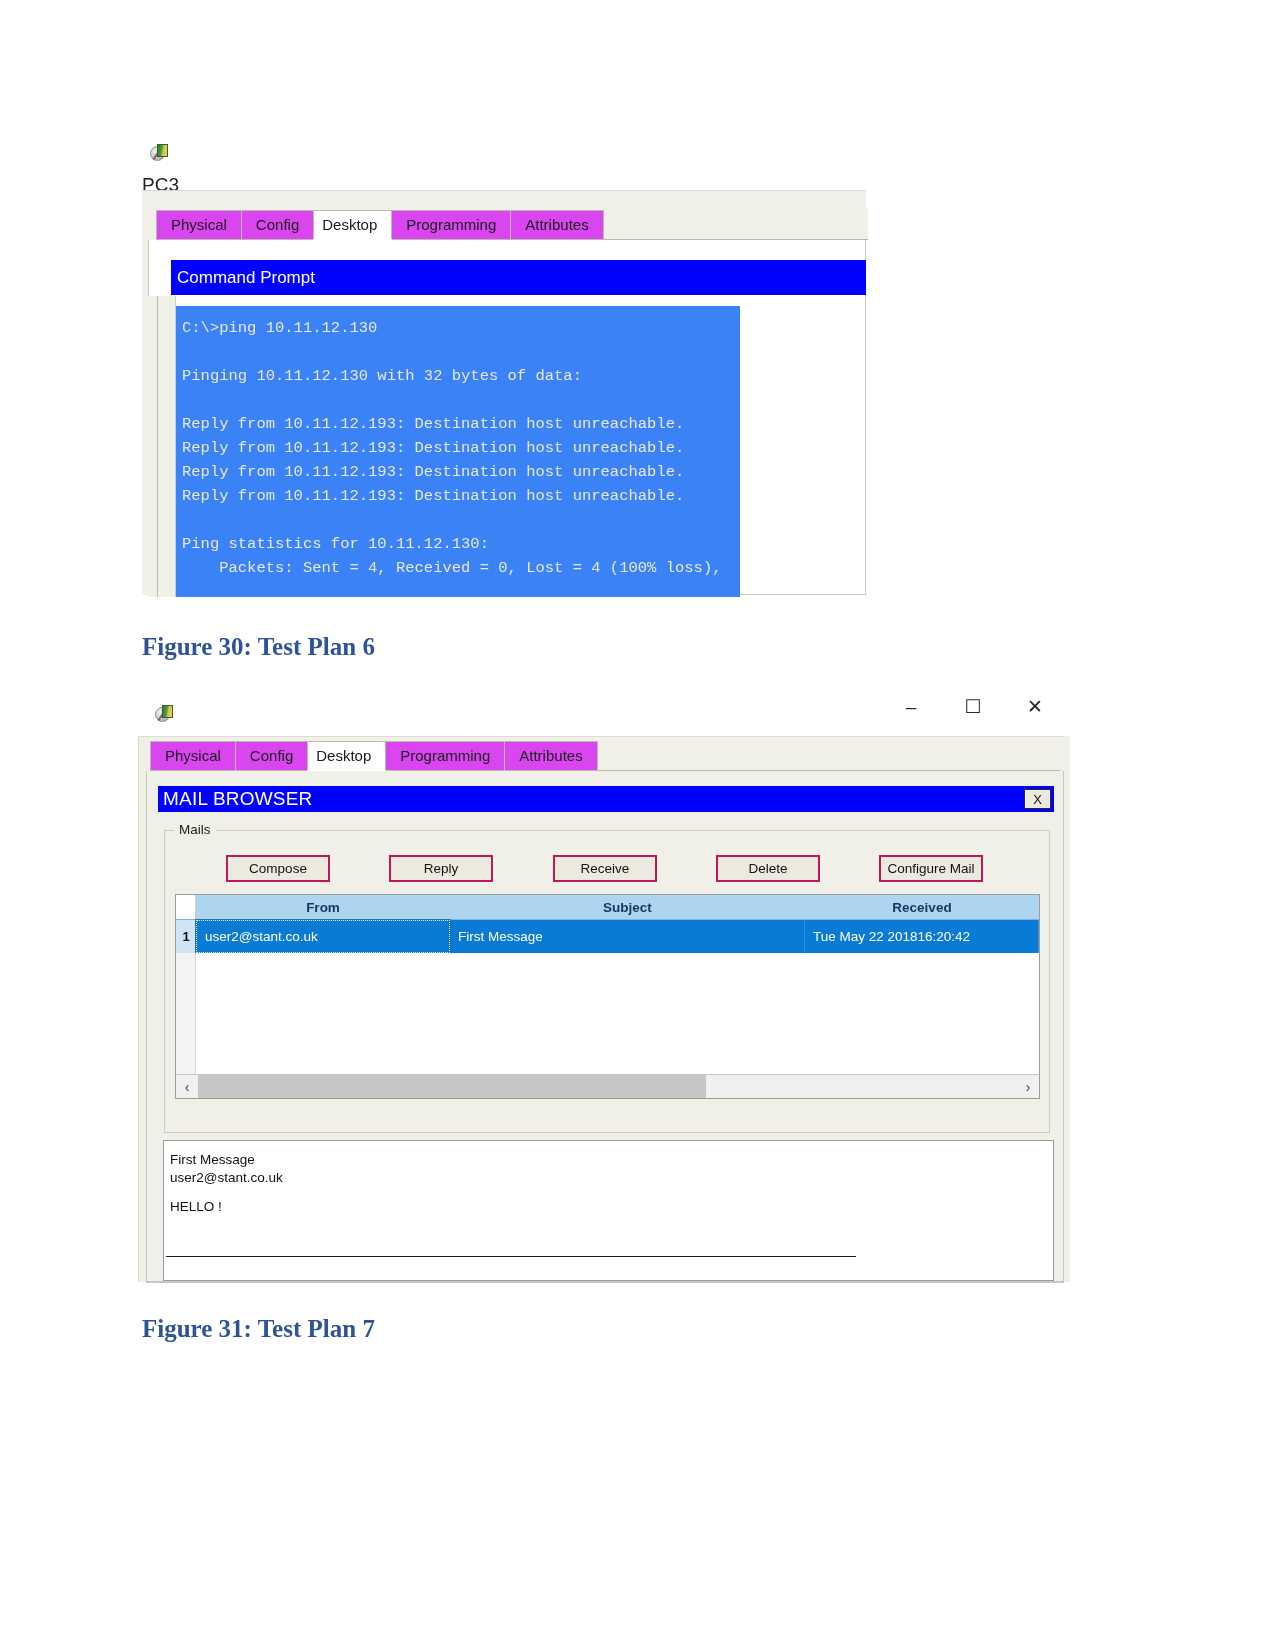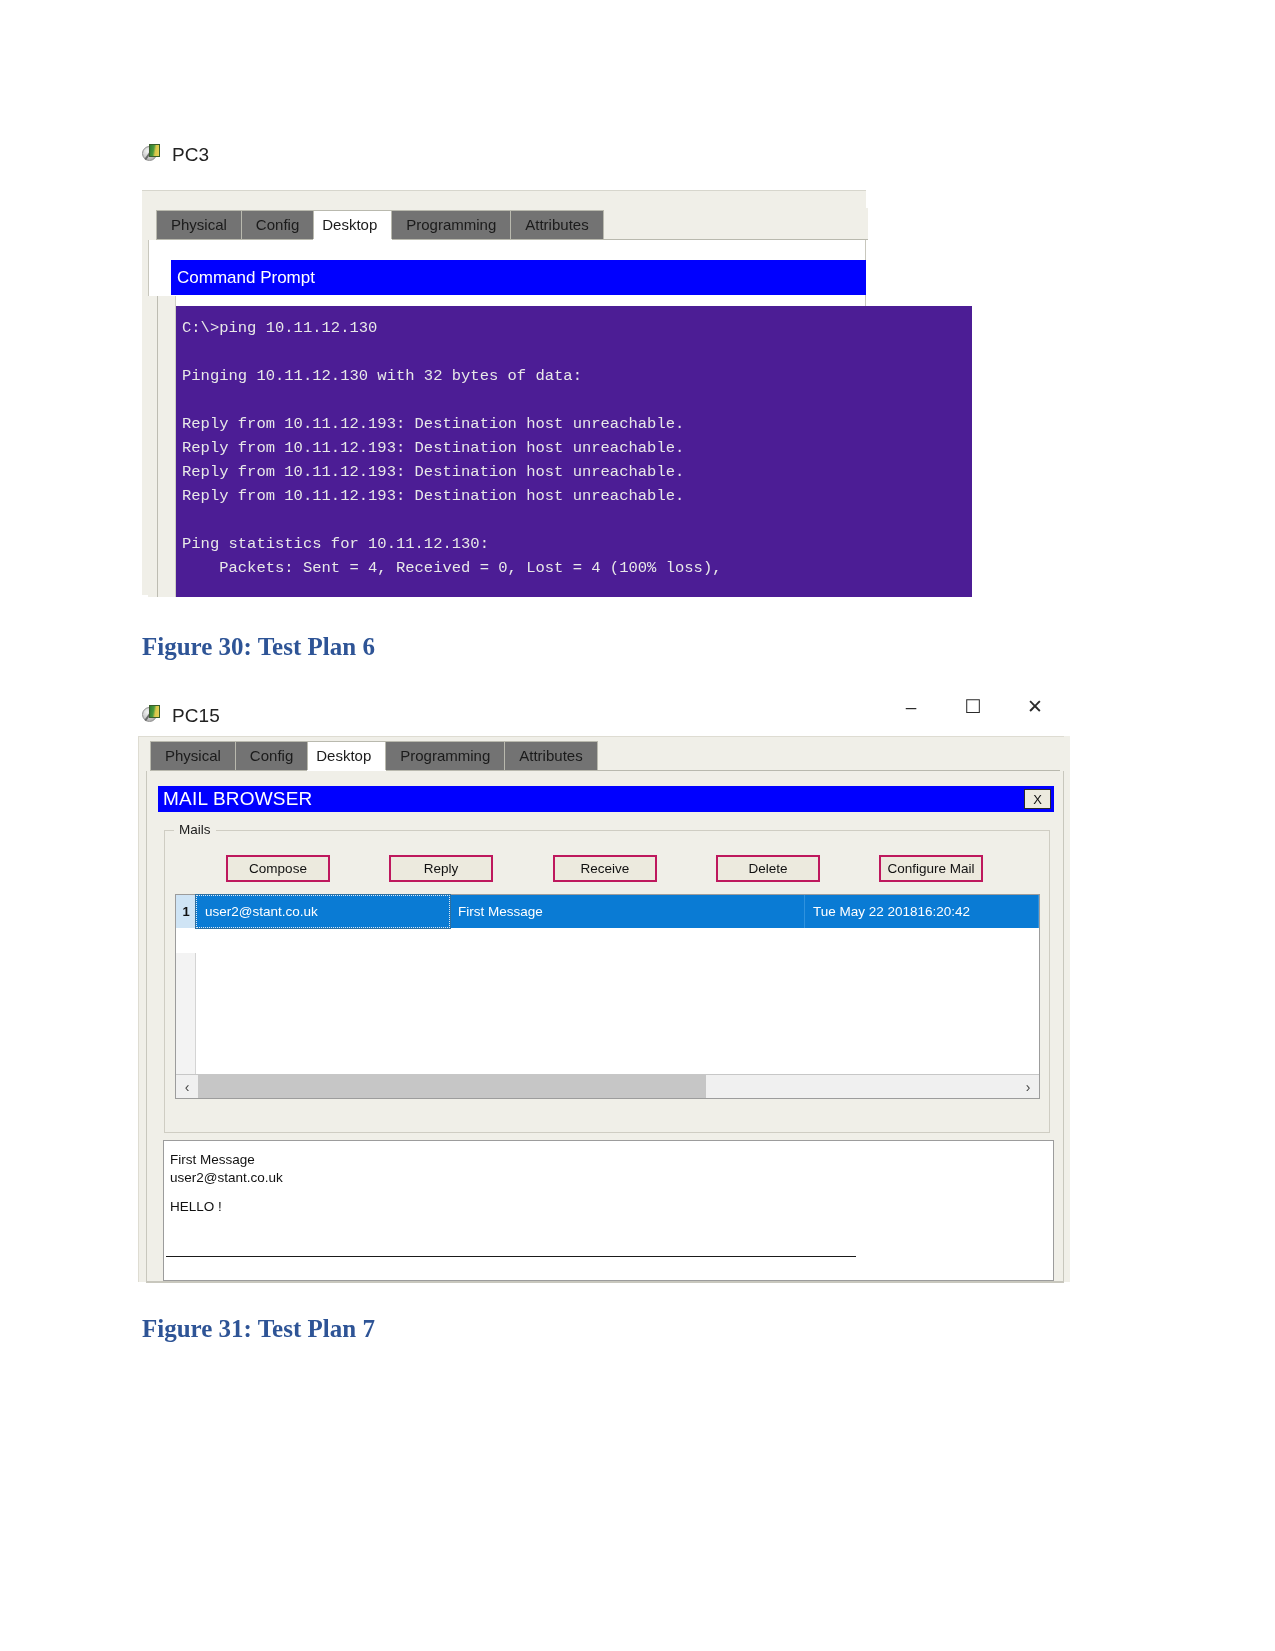--- a/index.html
+++ b/index.html
@@ -12,20 +12,21 @@
     font-family: "Liberation Sans", sans-serif;
     -webkit-font-smoothing: antialiased;
   }
 
   
   .pt-titlebar {
     position: absolute;
     display: flex;
     align-items: center;
     gap: 8px;
+    flex-direction: column;
   }
   .pc-icon {
     width: 22px; height: 22px;
     position: relative;
     display: inline-block;
     flex: none;
   }
   .pc-icon .globe {
     position: absolute;
     left: 0; top: 2px;
@@ -76,21 +77,21 @@
     position: absolute;
     display: flex;
     align-items: flex-end;
     background: #f0efe8;
     border-bottom: 1px solid #b9b9ae;
     box-sizing: border-box;
   }
   .tabstrip .tab {
     font-size: 15px;
     color: #1b1b1b;
-    background: #737373;
+    background: #d946ef;
     border: 1px solid #b9b9ae;
     border-bottom: none;
     padding: 5px 14px 6px 14px;
     margin-right: -1px;
     box-sizing: border-box;
     white-space: nowrap;
   }
   .tabstrip .tab.active {
     background: #ffffff;
     position: relative;
@@ -129,22 +130,22 @@
     color: #ffffff;
     font-size: 17px;
     display: flex;
     align-items: center;
     padding-left: 6px;
     box-sizing: border-box;
   }
   #fig30-console {
     position: absolute;
     left: 176px; top: 306px;
-    width: 796px; height: 291px;
-    background: #4c1d95;
+    width: 564px; height: 291px;
+    background: #3b82f6;
     color: #e8e8e8;
     font-family: "Liberation Mono", "DejaVu Sans Mono", monospace;
     font-size: 15.5px;
     line-height: 24px;
     padding: 10px 0 0 6px;
     box-sizing: border-box;
     overflow: hidden;
     white-space: pre;
   }
   #fig30-leftrail {
@@ -486,20 +487,26 @@
 <div id="mails-group"></div>
 <div id="mails-legend">Mails</div>
 
 <div class="toolbtn" id="btn-compose">Compose</div>
 <div class="toolbtn" id="btn-reply">Reply</div>
 <div class="toolbtn" id="btn-receive">Receive</div>
 <div class="toolbtn" id="btn-delete">Delete</div>
 <div class="toolbtn" id="btn-configure">Configure Mail</div>
 
 <div id="mail-table">
+  <div id="mail-thead">
+    <div class="corner"></div>
+    <div class="th col-from">From</div>
+    <div class="th col-subject">Subject</div>
+    <div class="th col-received">Received</div>
+  </div>
 
   <div id="mail-row">
     <div class="rownum">1</div>
     <div class="cell col-from focus">user2@stant.co.uk</div>
     <div class="cell col-subject">First Message</div>
     <div class="cell col-received">Tue May 22 201816:20:42</div>
   </div>
 
   <div id="mail-listfill">
     <div class="gutter"></div>

